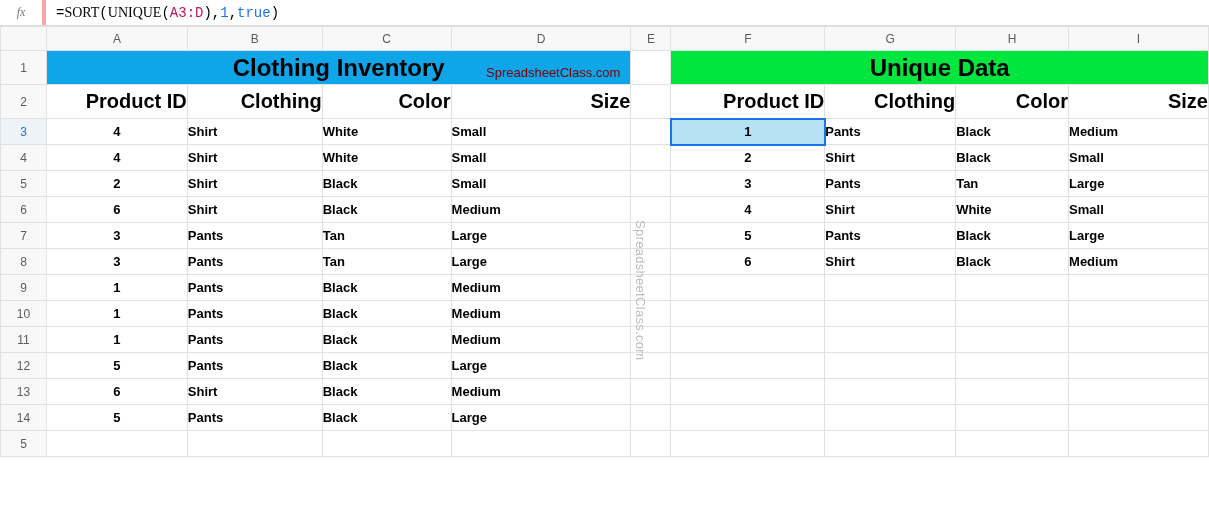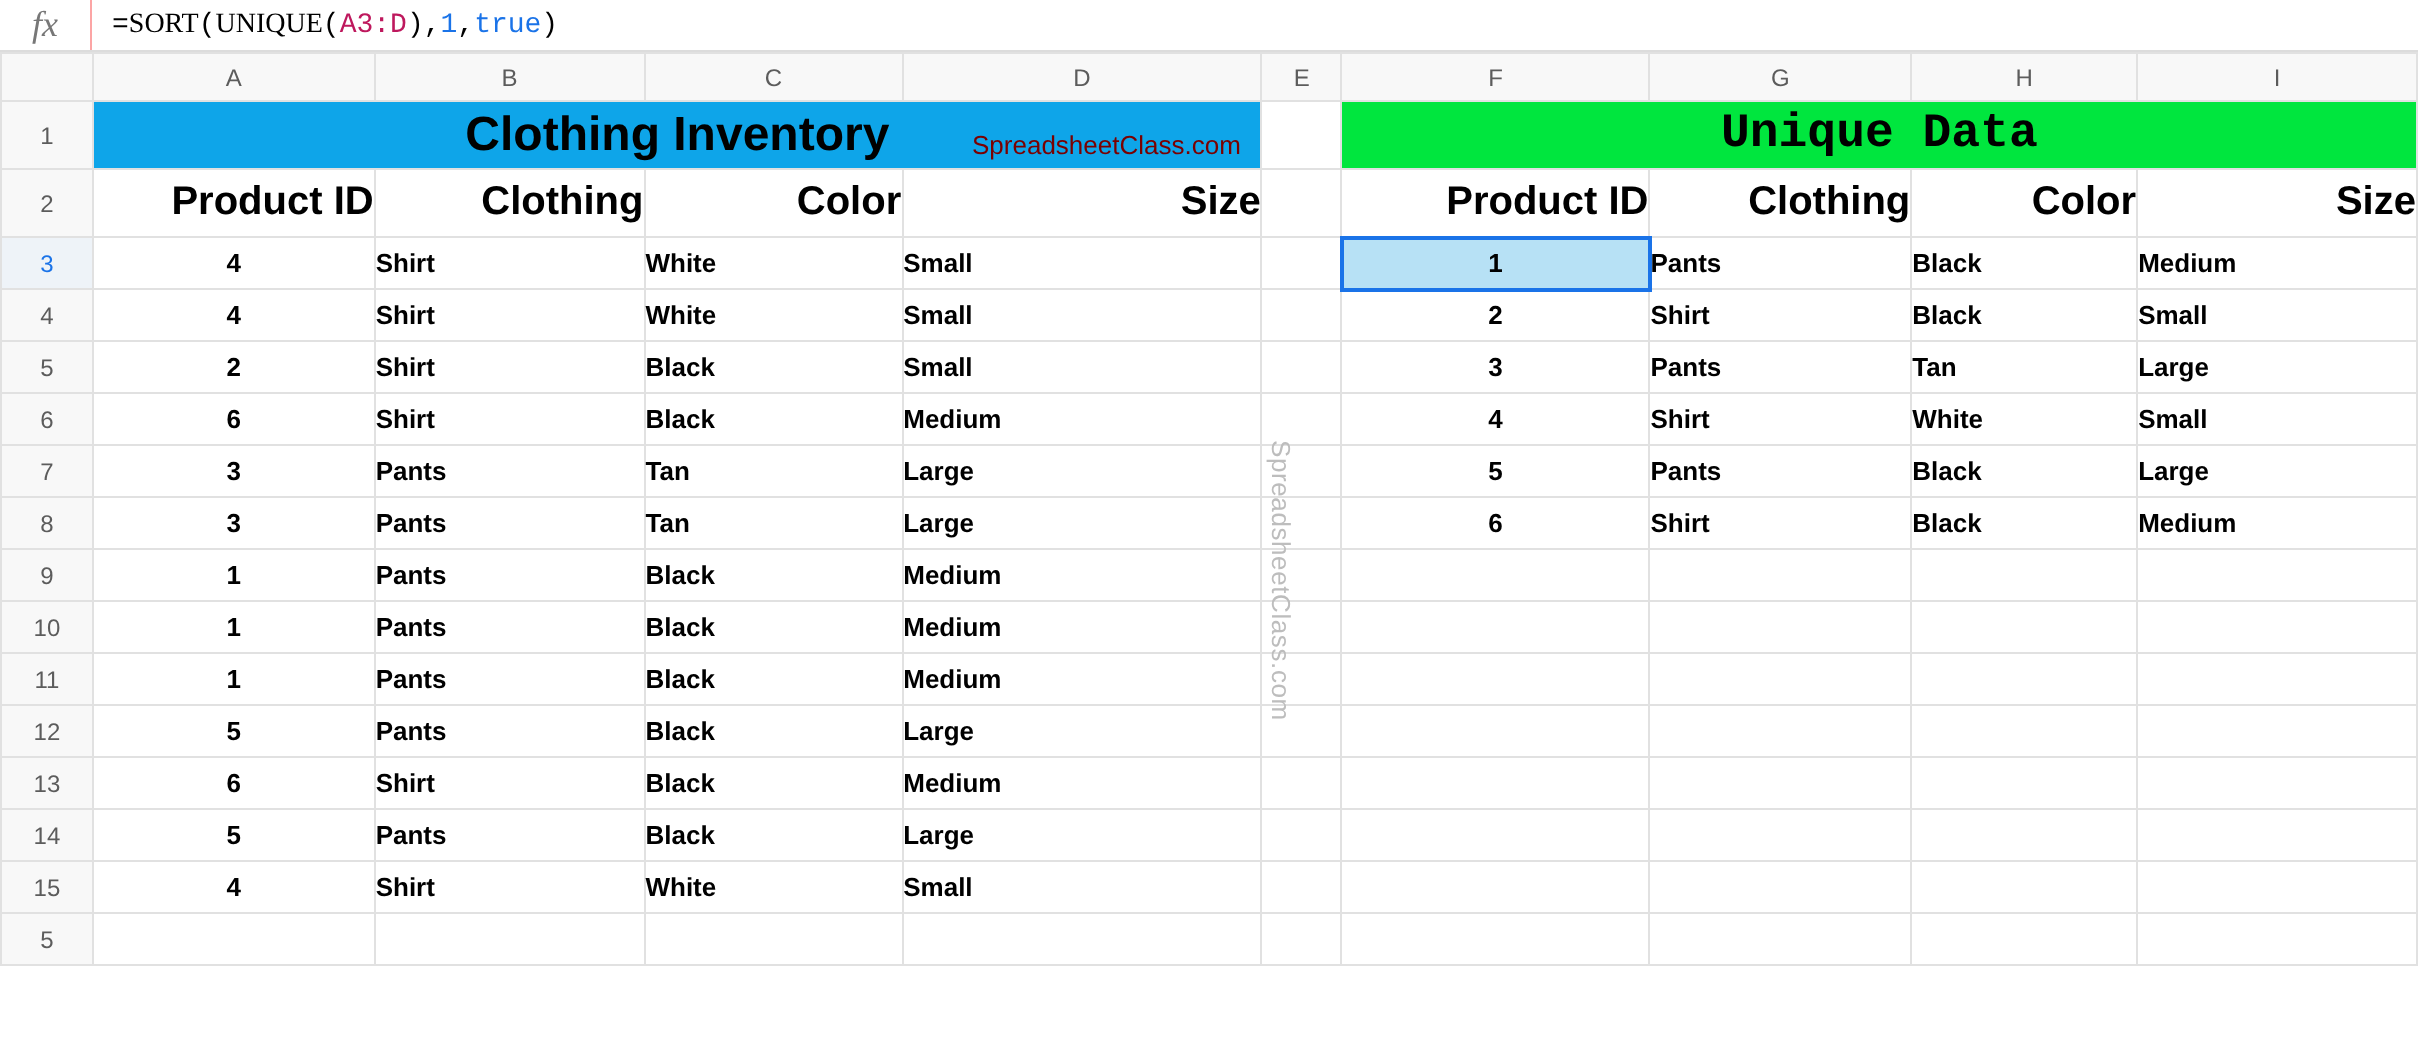--- a/index.html
+++ b/index.html
@@ -20,22 +20,22 @@
     border-bottom: 1px solid #dcdcdc;
     display: flex;
     align-items: center;
     background: #fff;
   }
   .fx-label {
     width: 46px;
     text-align: center;
     font-style: italic;
     color: #777;
-    font-size: 18px;
-    border-right: 1px solid #fca5a5;
+    font-size: 12px;
+    border-right: 4px solid #fca5a5;
     height: 100%;
     display: flex;
     align-items: center;
     justify-content: center;
     font-family: Georgia, serif;
   }
   .formula-text {
     flex: 1;
     padding-left: 10px;
     font-family: Consolas, "Courier New", monospace;
@@ -111,21 +111,20 @@
     bottom: 4px;
     font-size: 13px;
     font-weight: 400;
     color: #7a0000;
   }
   td.banner-green {
     background: #00e63e;
     text-align: center;
     font-size: 24px;
     font-weight: 700;
-    font-family: Liberation Mono, monospace;
   }
   td.sec-hdr {
     text-align: right;
     font-size: 20px;
     font-weight: 700;
   }
   td.num { text-align: center; font-weight: 700; }
   td.txt { font-weight: 700; padding-left: 6px; }
 
   
@@ -363,32 +362,20 @@
       <td class="txt">Pants</td>
       <td class="txt">Black</td>
       <td class="txt">Large</td>
       <td></td>
       <td></td>
       <td></td>
       <td></td>
       <td></td>
     </tr>
 
-    <tr>
-      <th class="rowhdr">15</th>
-      <td class="num">4</td>
-      <td class="txt">Shirt</td>
-      <td class="txt">White</td>
-      <td class="txt">Small</td>
-      <td></td>
-      <td></td>
-      <td></td>
-      <td></td>
-      <td></td>
-    </tr>
 
     <tr>
       <th class="rowhdr">5</th>
       <td></td>
       <td></td>
       <td></td>
       <td></td>
       <td></td>
       <td></td>
       <td></td>

